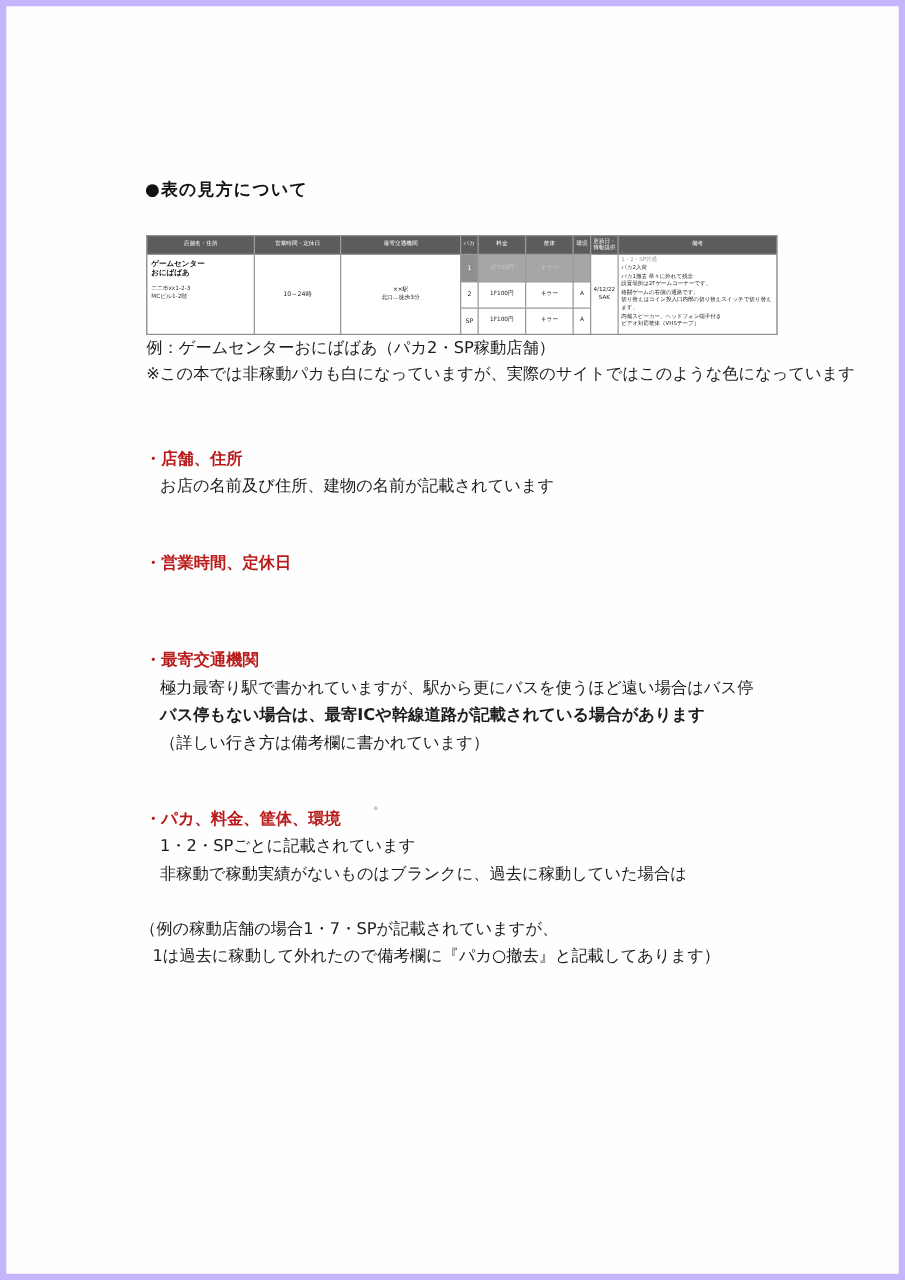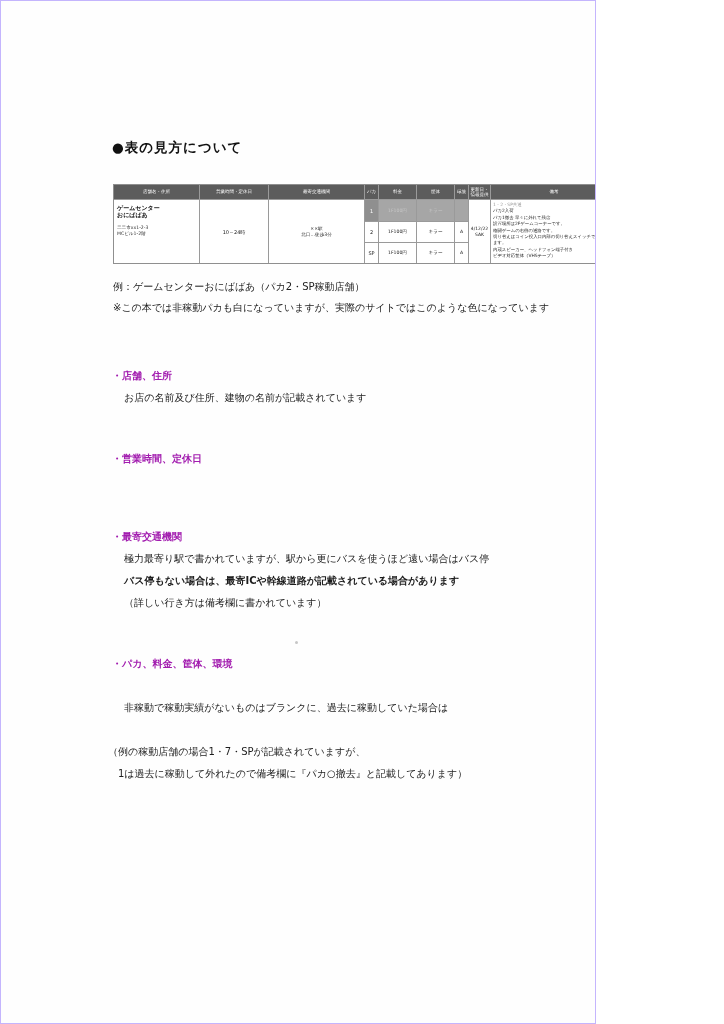--- a/index.html
+++ b/index.html
@@ -1,20 +1,20 @@
 <!DOCTYPE html>
 <html lang="ja"><head>
 <meta charset="utf-8">
 <style>
   html,body{margin:0;padding:0;background:#ffffff;}
   .page{
     position:relative;
-    width:596px;height:1024px;
+    width:724px;height:1024px;
     background:#fefefe;
-    border:1px solid #c4b5fd;
+    border:5px solid #c4b5fd;
     box-sizing:border-box;
     font-family:"DejaVu Sans", sans-serif;
     color:#1c1c1c;
     overflow:hidden;
   }
   .abs{position:absolute;}
   .doc-title{
     left:111px;top:138px;
     font-size:13.5px;font-weight:bold;color:#111;
     letter-spacing:1px;
@@ -49,22 +49,22 @@
   .store-addr{margin-top:7px;font-size:4.6px;line-height:5.8px;color:#333;}
   .small5{font-size:5px;}
   .small46{font-size:4.6px;line-height:5.8px;}
   .inactive-paka{background:#8f8f8f;color:#ffffff;}
   .inactive{background:#a6a6a6;color:#c6c6c6;}
   .remarks-cell{padding:2px 2px;font-size:4.4px;line-height:6.4px;color:#222;text-align:left;}
   .remark-line{display:block;}
   .remark-gray{color:#9a9a9a;}
   .update-cell{font-size:4.5px;line-height:5.6px;color:#222;}
   
-  .body-line{font-size:10px;line-height:16px;color:#1c1c1c;white-space:nowrap;margin-top:12px;}
-  .heading{font-weight:bold;color:#a21caf;}
+  .body-line{font-size:13px;line-height:16px;color:#1c1c1c;white-space:nowrap;}
+  .heading{font-weight:bold;color:#b91c1c;}
   .speck{left:294px;top:640px;width:3px;height:3px;border-radius:50%;background:#c6c6c6;}
 </style>
 </head>
 <body>
 
 <div class="page">
 
   <div class="abs doc-title">●表の見方について</div>
 
   <div class="abs sample-table">
@@ -134,17 +134,18 @@
   <div class="abs body-line heading" style="left:111px;top:438px;">・営業時間、定休日</div>
 
   <div class="abs body-line heading" style="left:111px;top:516px;">・最寄交通機関</div>
   <div class="abs body-line" style="left:123px;top:538px;">極力最寄り駅で書かれていますが、駅から更にバスを使うほど遠い場合はバス停</div>
   <div class="abs body-line" style="left:123px;top:560px;font-weight:bold;">バス停もない場合は、最寄ICや幹線道路が記載されている場合があります</div>
   <div class="abs body-line" style="left:123px;top:582px;">（詳しい行き方は備考欄に書かれています）</div>
 
   <div class="abs speck"></div>
 
   <div class="abs body-line heading" style="left:111px;top:643px;">・パカ、料金、筐体、環境</div>
+  <div class="abs body-line" style="left:123px;top:665px;">1・2・SPごとに記載されています</div>
   <div class="abs body-line" style="left:123px;top:687px;">非稼動で稼動実績がないものはブランクに、過去に稼動していた場合は</div>
   <div class="abs body-line" style="left:107px;top:731px;">（例の稼動店舗の場合1・7・SPが記載されていますが、</div>
   <div class="abs body-line" style="left:117px;top:753px;">1は過去に稼動して外れたので備考欄に『パカ○撤去』と記載してあります）</div>
 
 </div>
 
 </body></html>

